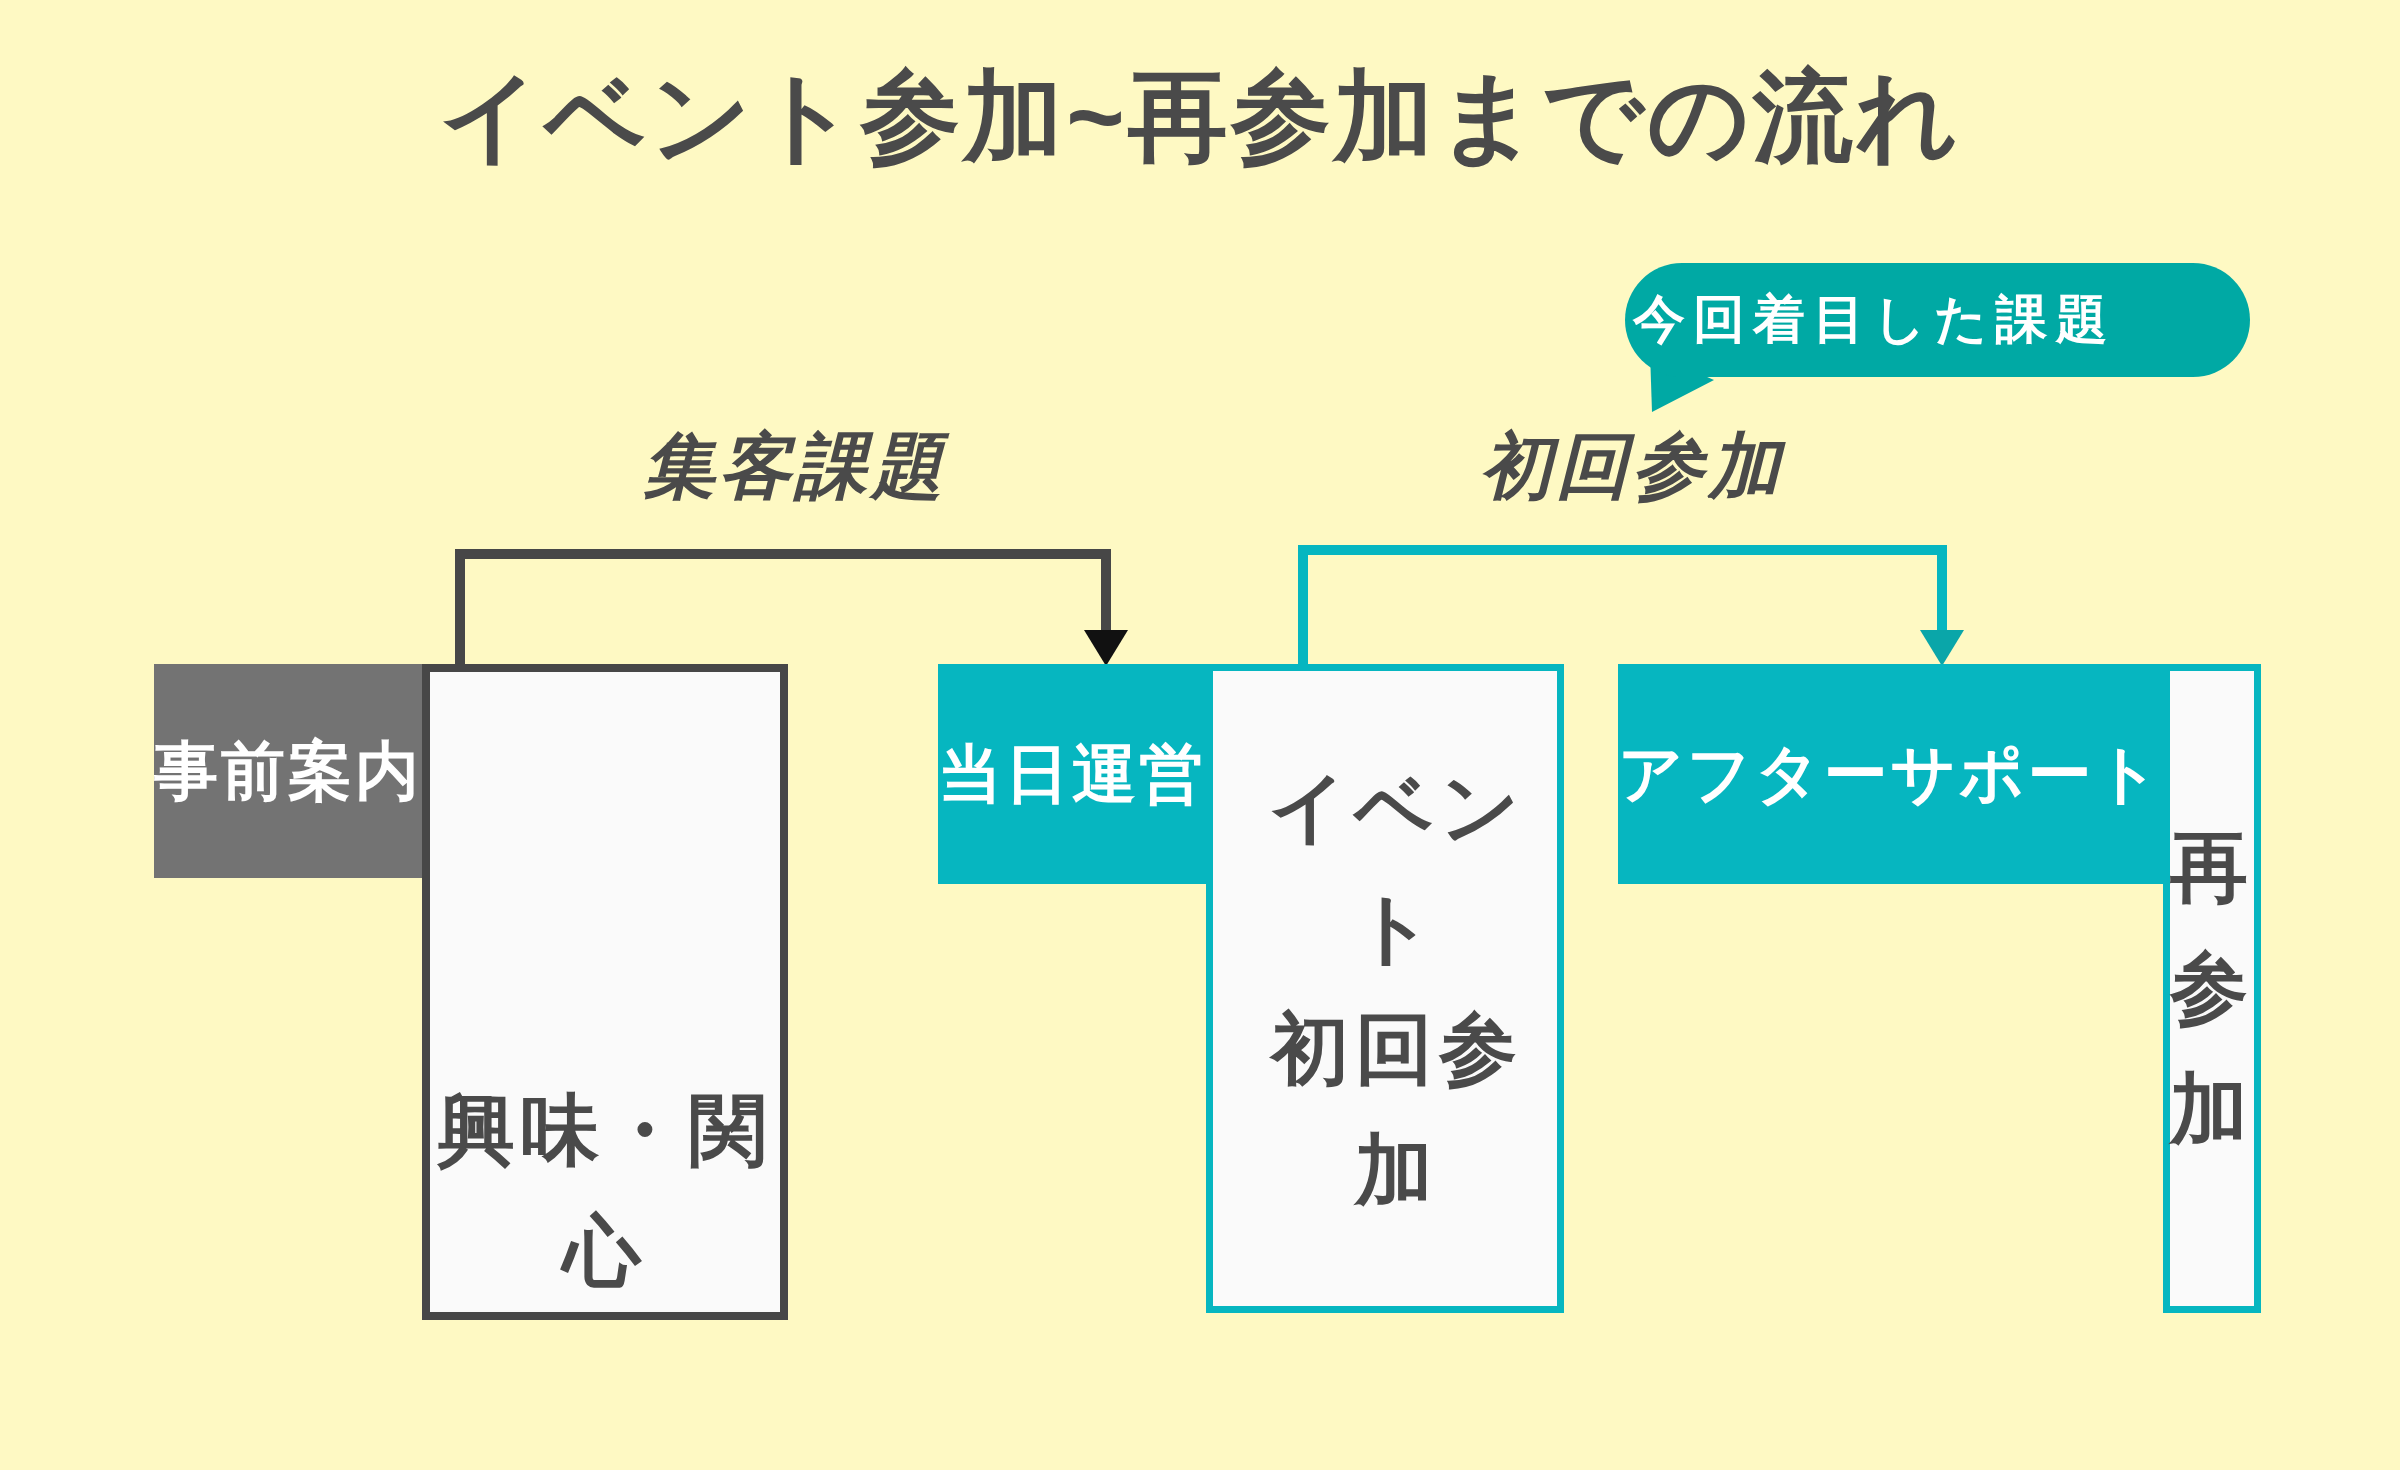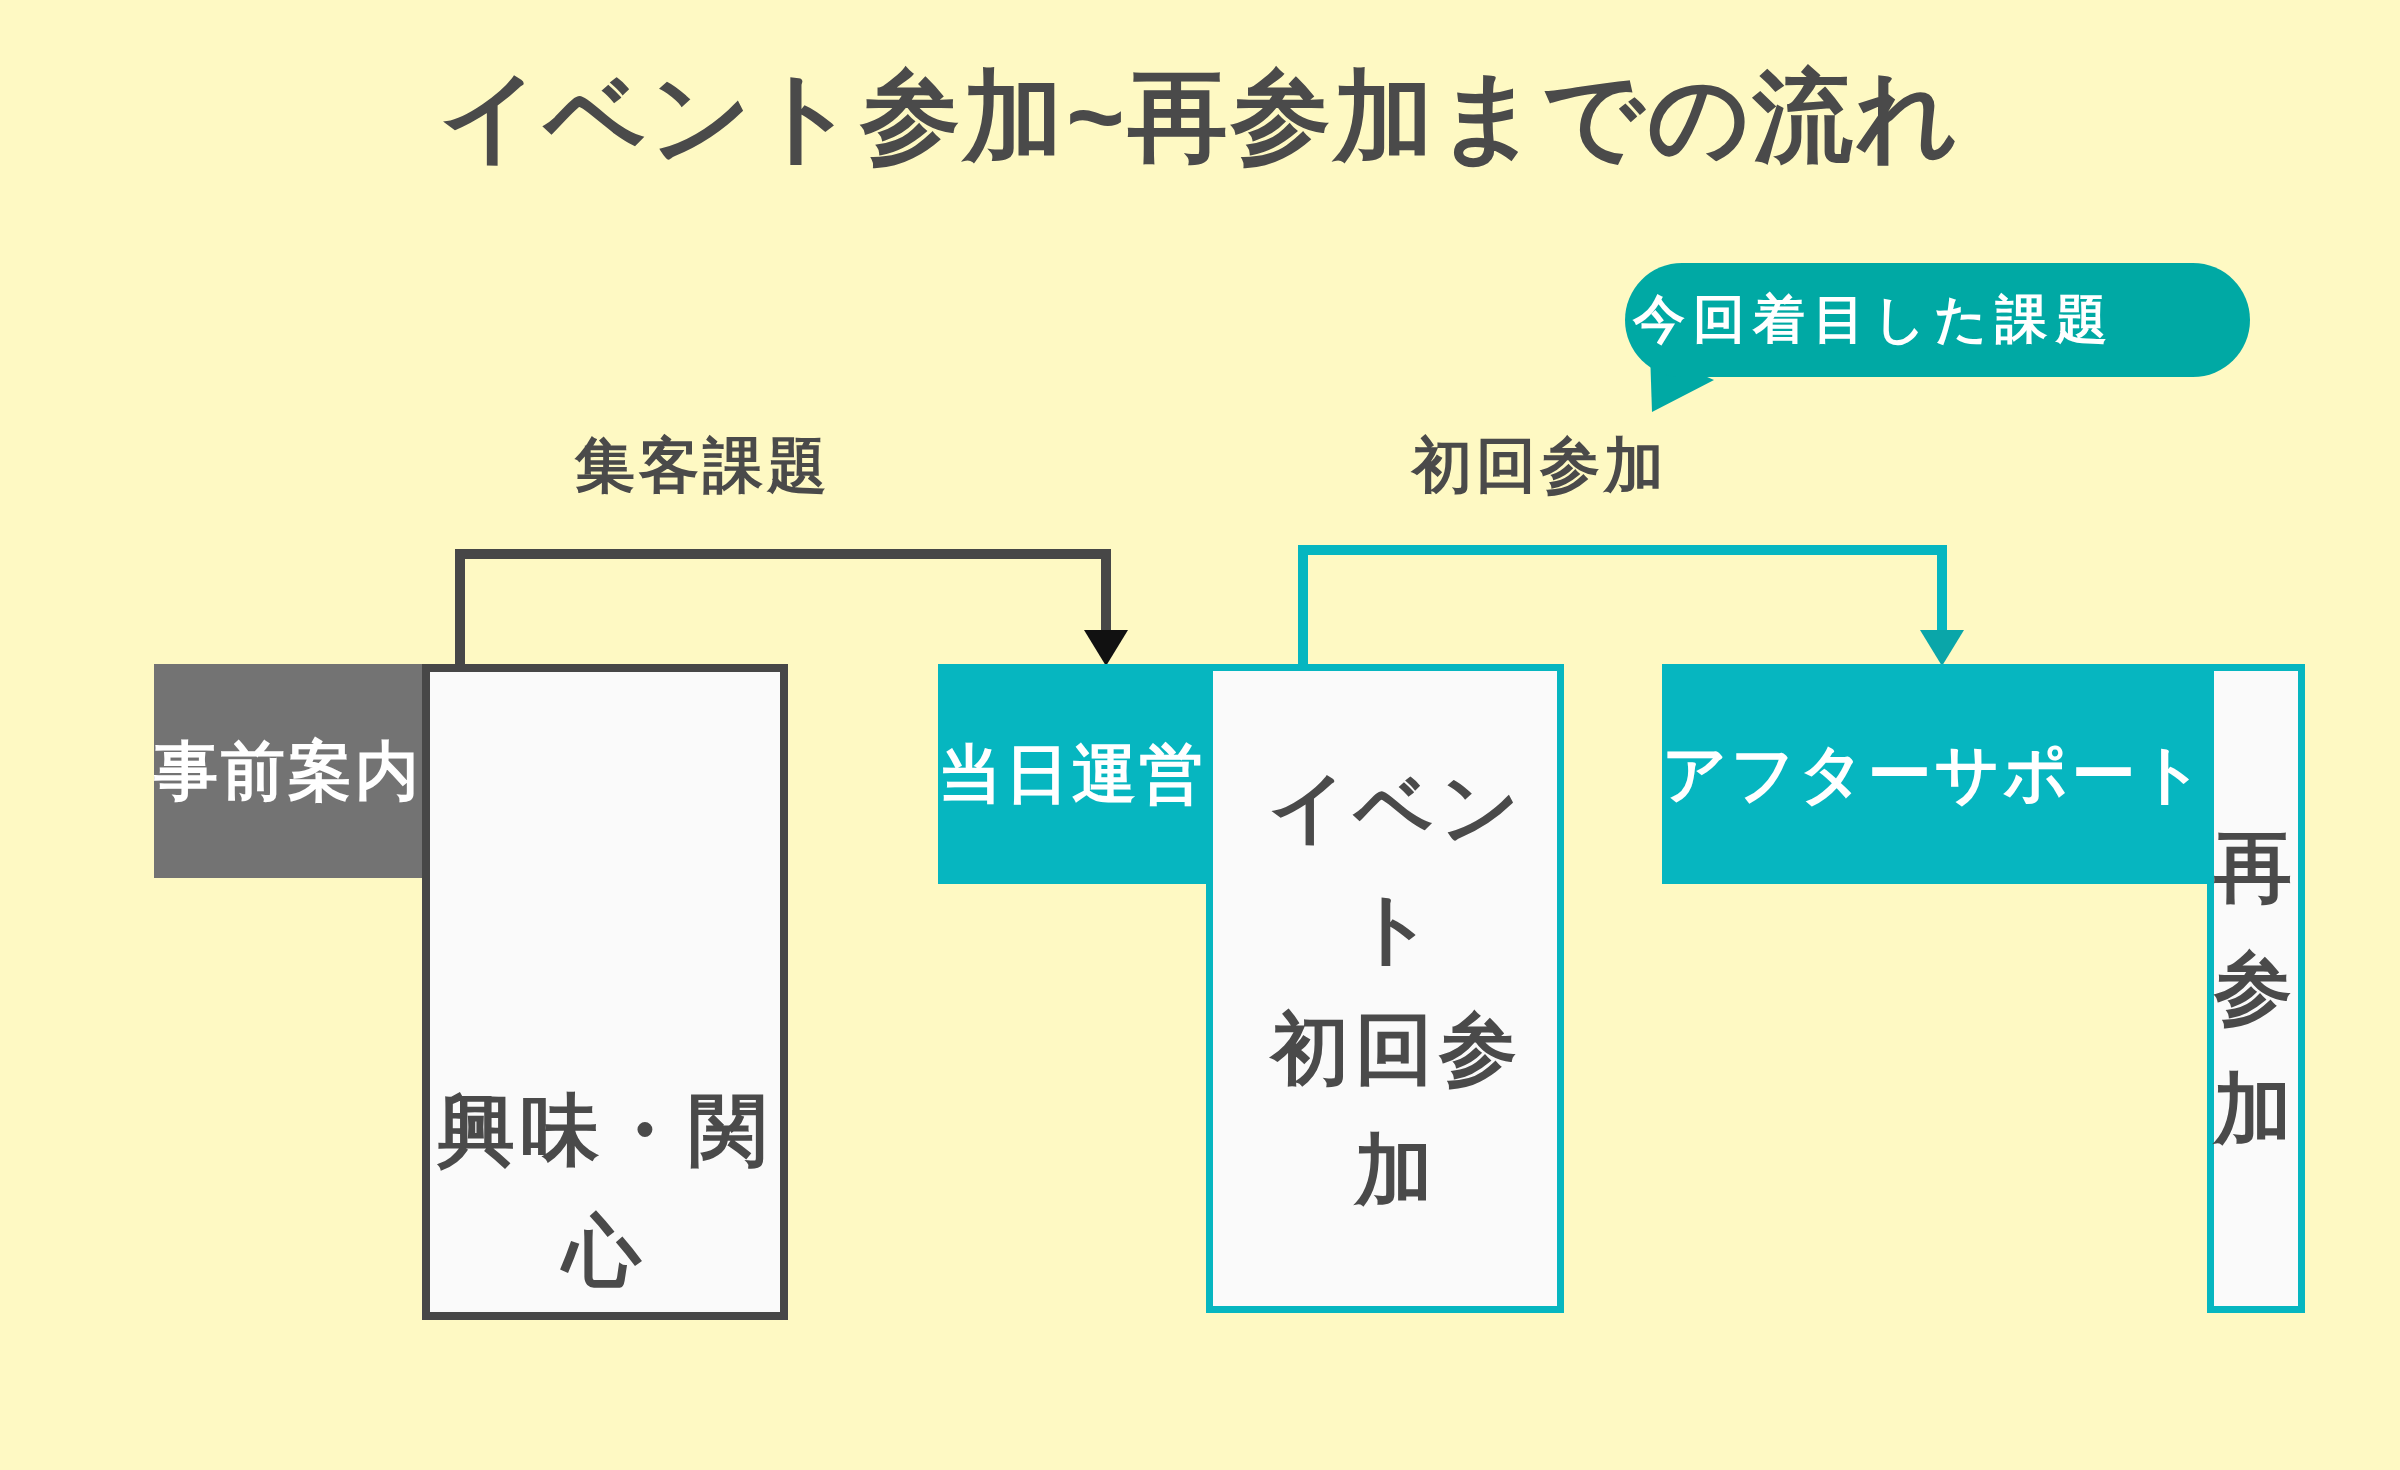--- a/index.html
+++ b/index.html
@@ -27,34 +27,36 @@
     display:flex; align-items:center; 
     color:#ffffff; font-size:52px; letter-spacing:8px; text-indent:8px;
     z-index:3;
   }
   .connector-layer {
     position:absolute; left:0; top:0; width:2400px; height:1470px;
     z-index:1; pointer-events:none;
   }
   .stage-label {
     position:absolute; top:420px; width:440px;
-    font-size:60px; line-height:92px; letter-spacing:4px;
+    text-align:center;
+    font-size:72px; line-height:92px; letter-spacing:4px;
     color:#4a4a4a;
     z-index:2;
+    font-style:italic;
   }
   .stage-label.attraction { left:575px; }
   .stage-label.retention  { left:1412px; }
   .box {
     position:absolute;
     display:flex; flex-direction:row;
     z-index:2;
   }
   .box.pre   { left:154px;  top:664px; width:634px; height:656px; }
   .box.event { left:938px;  top:664px; width:626px; height:649px; }
-  .box.after { left:1618px; top:664px; width:629px; height:649px;margin-left:44px; }
+  .box.after { left:1618px; top:664px; width:629px; height:649px; }
   .box-header {
     flex:none;
     display:flex; align-items:center; justify-content:center;
     color:#ffffff; font-size:64px; letter-spacing:3px;
   }
   .box.pre .box-header   { height:214px; background:#737373; }
   .box.event .box-header { height:220px; background:#06b6c0; }
   .box.after .box-header { height:220px; background:#06b6c0; }
   .box-body {
     flex:1;

